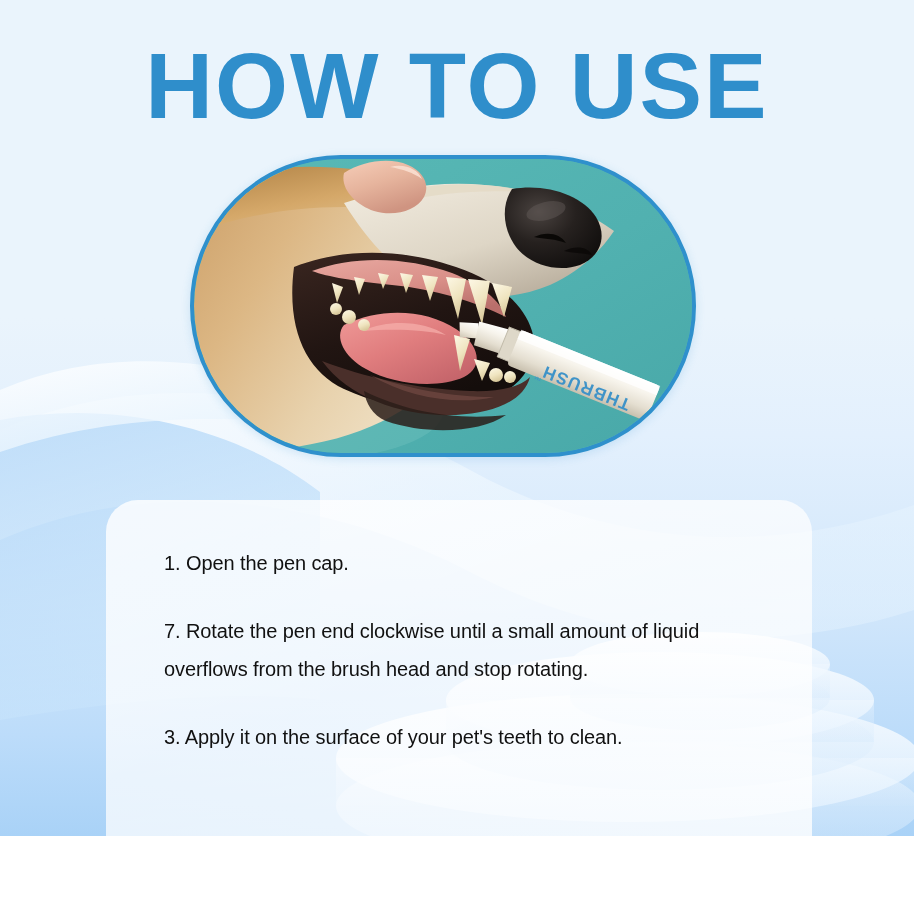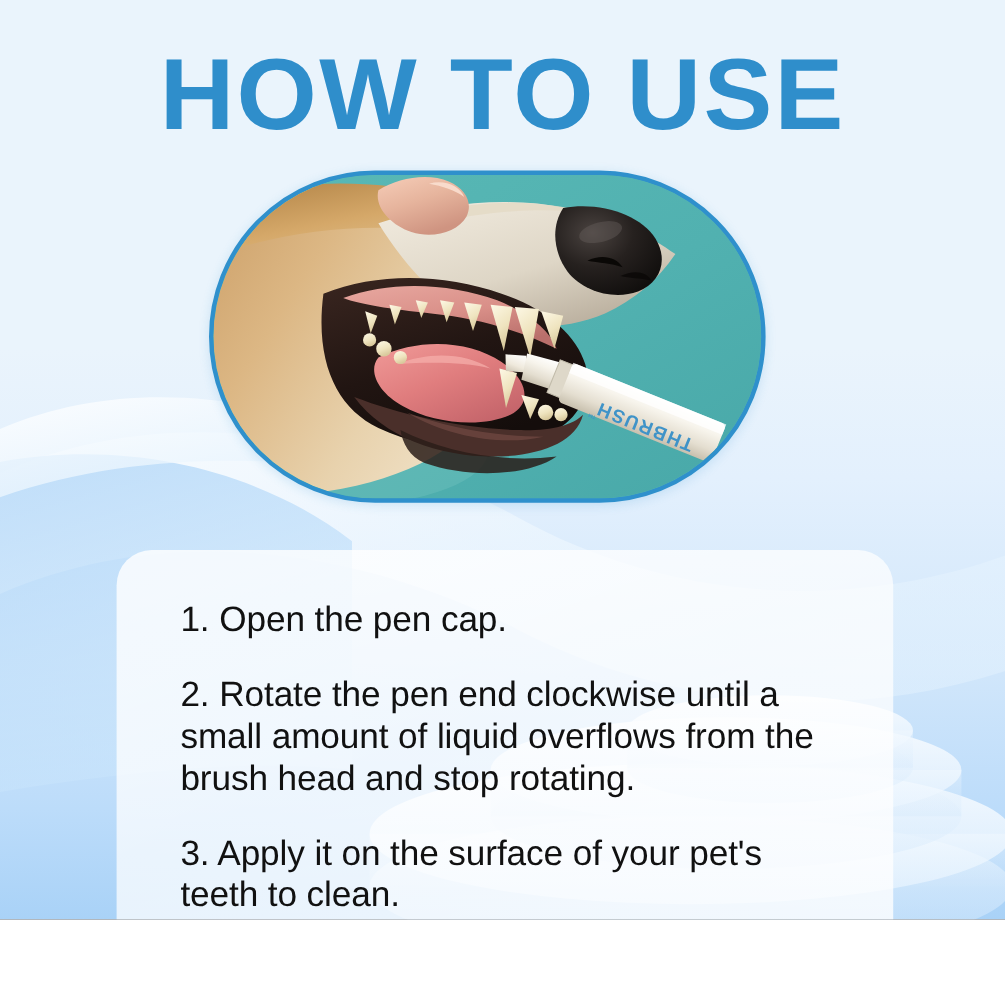--- a/index.html
+++ b/index.html
@@ -6,21 +6,21 @@
     margin: 0;
     padding: 0;
     background: #ffffff;
   }
   #poster {
     position: relative;
     width: 914px;
     height: 836px;
     overflow: hidden;
     font-family: "Liberation Sans", sans-serif;
-    background: #000000;
+    background: #4c1d95;
   }
 
   
   .bg-base {
     position: absolute;
     inset: 0;
     background: linear-gradient(180deg,
         #eaf4fc 0%,
         #eaf4fc 38%,
         #e3f0fd 52%,
@@ -79,21 +79,21 @@
         rgba(255,255,255,0.82) 0%,
         rgba(255,255,255,0.72) 45%,
         rgba(255,255,255,0.80) 100%);
     box-sizing: border-box;
     padding: 44px 40px 30px 58px;
   }
   .steps {
     margin: 0;
     color: #111111;
     font-family: "Liberation Sans", sans-serif;
-    font-size: 32px;
+    font-size: 20px;
     font-weight: normal;
     line-height: 38px;
     letter-spacing: -0.1px;
   }
   .step { margin: 0 0 30px 0; }
   .step:last-child { margin-bottom: 12px; }
 </style>
 </head>
 <body>
 
@@ -302,18 +302,18 @@
         </g>
 
         <rect x="0" y="0" width="498" height="294" fill="none"></rect>
       </g>
     </svg>
   </div>
 
   <div class="card">
     <div class="steps">
       <p class="step">1. Open the pen cap.</p>
-      <p class="step">2. Rotate the pen end clockwise until a small amount of liquid overflows from the brush head and stop rotating.</p>
+      <p class="step">7. Rotate the pen end clockwise until a small amount of liquid overflows from the brush head and stop rotating.</p>
       <p class="step">3. Apply it on the surface of your pet's teeth to clean.</p>
     </div>
   </div>
 
 </div>
 
 </body></html>

